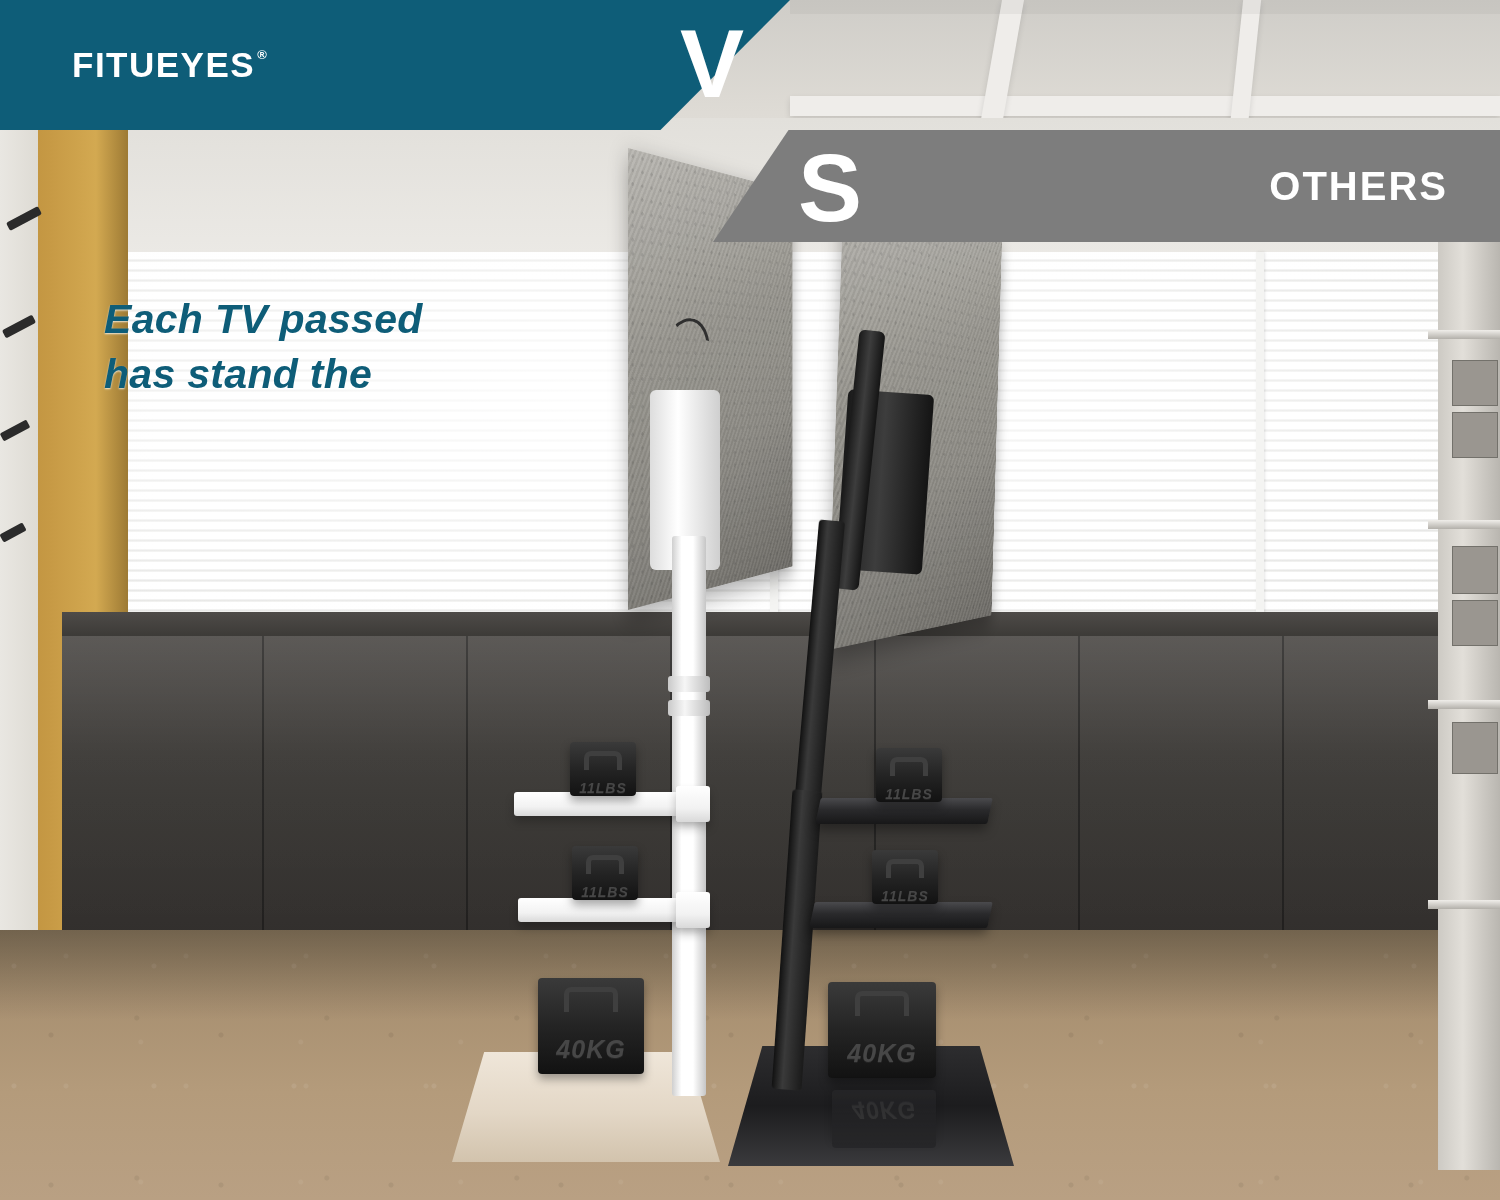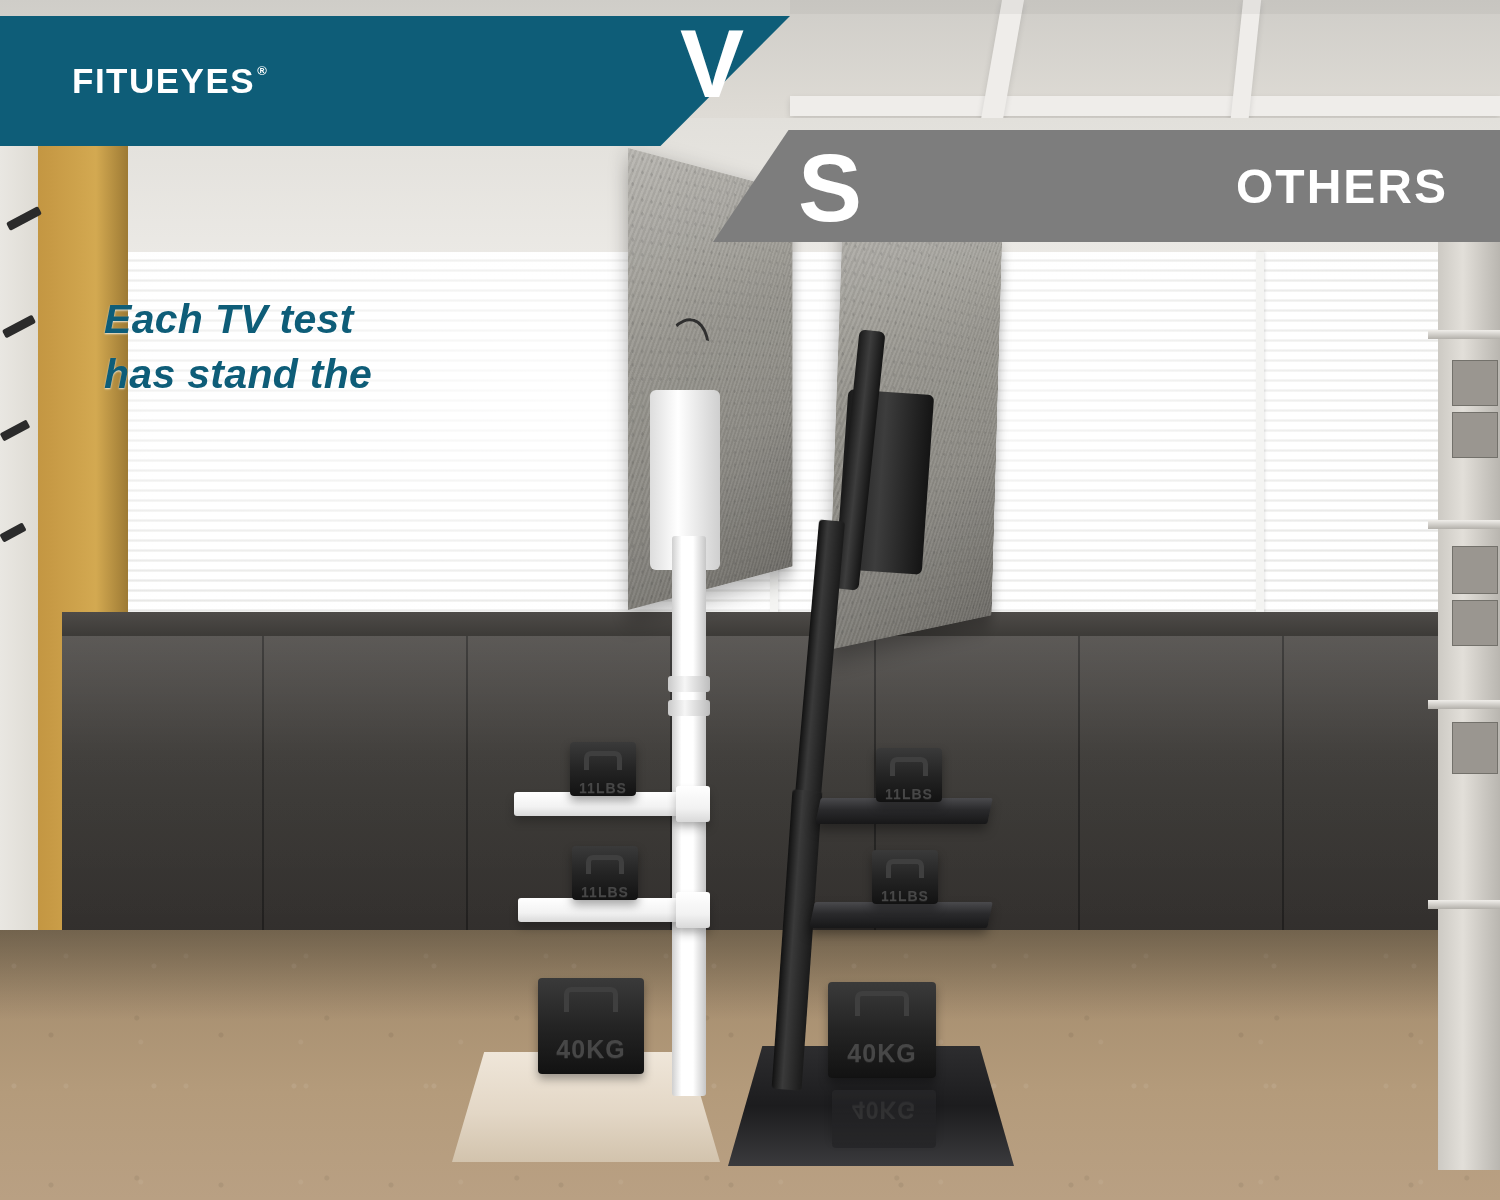--- a/index.html
+++ b/index.html
@@ -260,34 +260,35 @@
     top: 9px; left: 50%;
     transform: translateX(-50%);
     border: 5px solid #3f3f3f;
     border-bottom: none;
     border-radius: 7px 7px 0 0;
   }
   .weight .lbl {
     position: relative;
     color: #474747;
     text-shadow: 0 1px 0 rgba(255,255,255,0.06);
+    font-style: italic;
   }
 
   
   .cable {
     position: absolute;
     border: 3px solid #2f2f2f;
     border-color: #2f2f2f transparent transparent transparent;
     border-radius: 50%/100% 100% 0 0;
   }
 
   
   .brand-banner {
     position: absolute;
-    left: 0; top: 16px; width: 790px; height: 130px;
+    left: 0; top: 0; width: 790px; height: 130px;
     background: #0e5d78;
     clip-path: polygon(0 0, 100% 0, 83.6% 100%, 0 100%);
     display: flex;
     align-items: center;
     text-align: right;
   }
   .brand-text {
     margin-left: 72px;
     color: #ffffff;
     font-size: 35px;
@@ -308,21 +309,21 @@
     position: absolute;
     left: 713px; top: 130px; width: 787px; height: 112px;
     background: #7d7d7d;
     clip-path: polygon(9.6% 0, 100% 0, 100% 100%, 0 100%);
     display: flex;
     align-items: center;
     justify-content: flex-end;
   }
   .others-text {
     color: #ffffff;
-    font-size: 48px;
+    font-size: 40px;
     font-weight: 800;
     letter-spacing: 2px;
     margin-right: 52px;
   }
   .vs-v, .vs-s {
     position: absolute;
     color: #ffffff;
     font-weight: 800;
     line-height: 1;
   }
@@ -480,17 +481,17 @@
   <div class="brand-banner">
     <span class="brand-text">
       <span class="fitu">FITU</span><span class="eyes">EYES</span><span class="brand-reg">®</span>
     </span>
   </div>
 
   <div class="vs-v">V</div>
   <div class="vs-s">S</div>
 
   <div class="headline">
-    <div>Each TV test</div>
+    <div>Each TV passed</div>
     <div>has stand the</div>
   </div>
 
 </div>
 
 </body></html>

